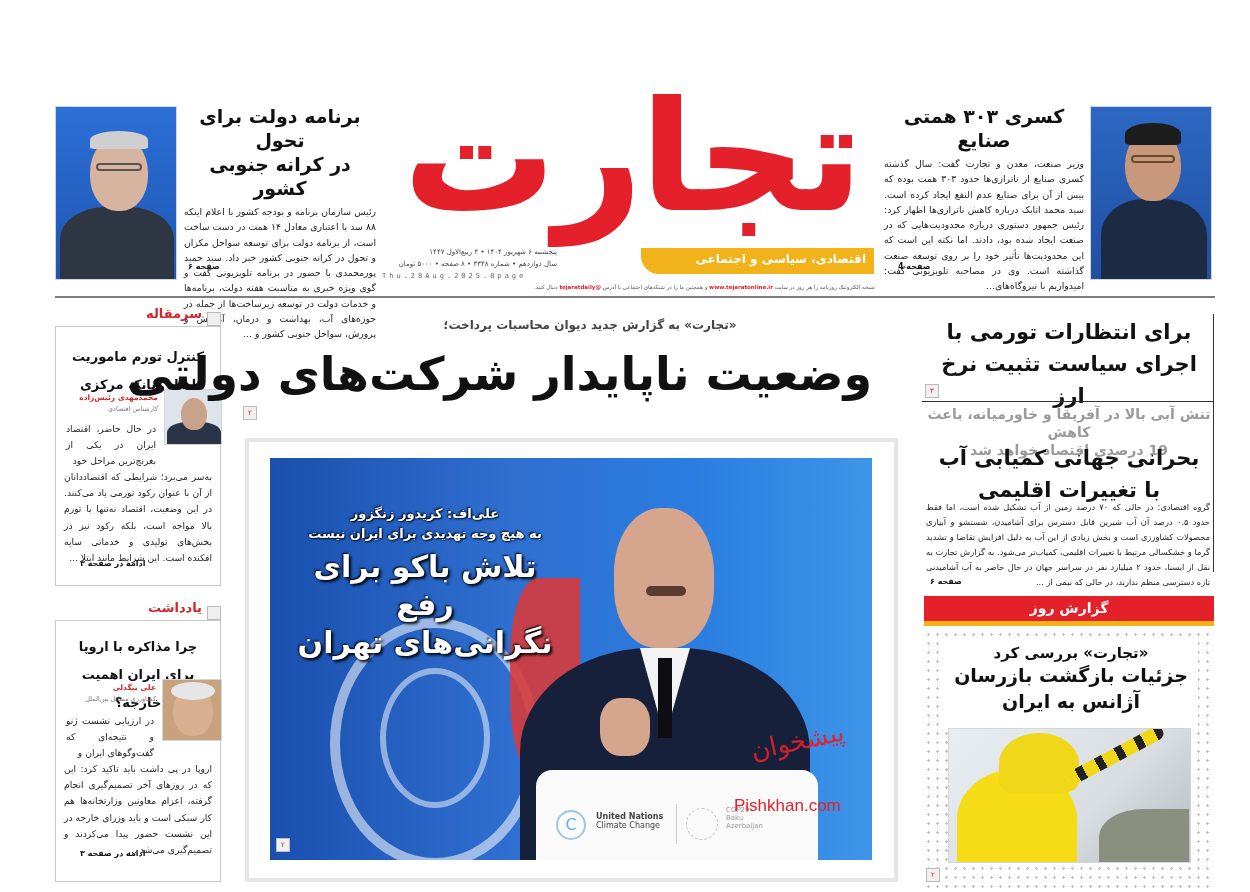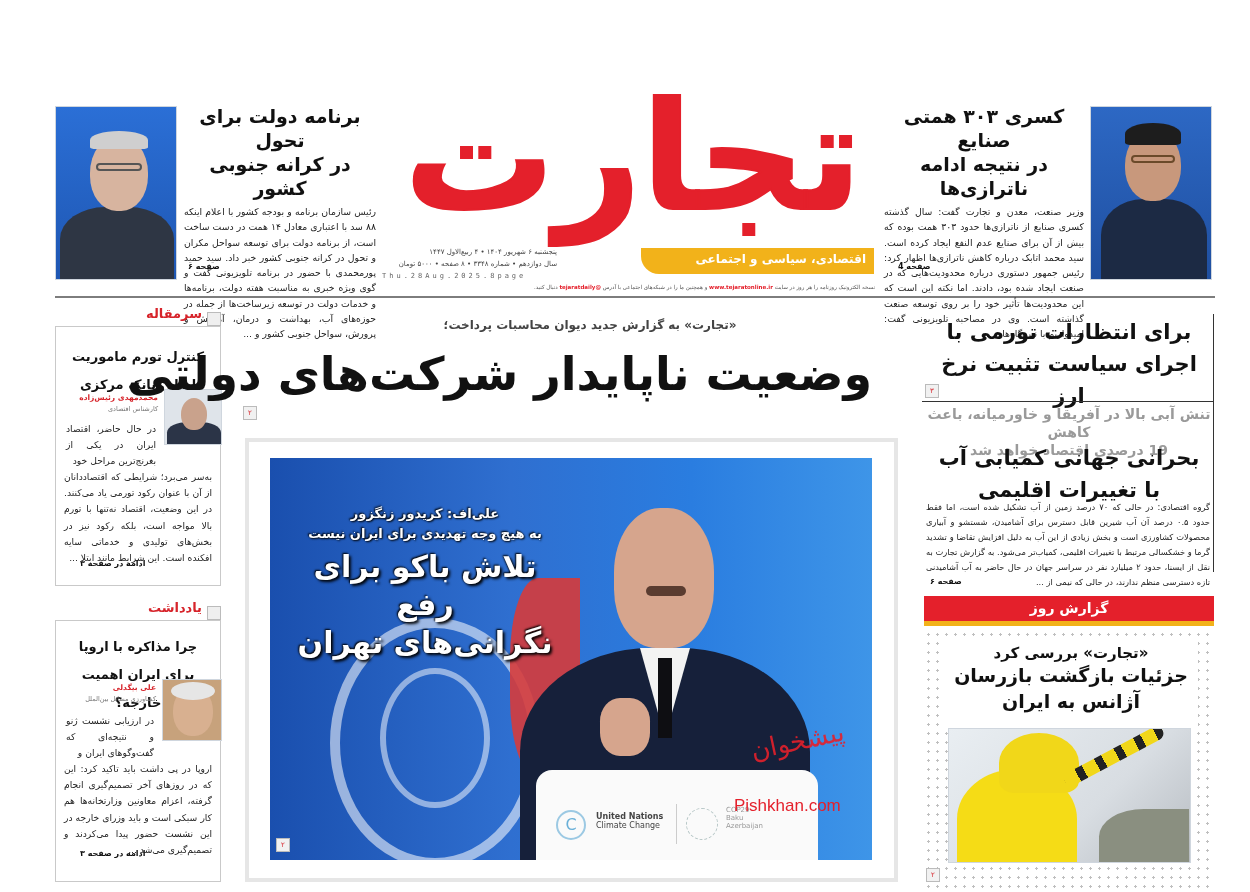--- a/index.html
+++ b/index.html
@@ -87,21 +87,20 @@
 <div class="abs rule-top"></div>
 
 <div class="abs photo" style="left:1090px;top:106px;width:122px;height:174px;background:linear-gradient(180deg,#2d68c4,#1f4fa0);">
   <div class="suit" style="left:10px;top:92px;width:106px;height:90px;background:#1c2a44;"></div>
   <div class="head-shape" style="left:34px;top:22px;width:56px;height:72px;background:#c8987c;"></div>
   <div class="abs" style="left:34px;top:16px;width:56px;height:22px;background:#1d1d1d;border-radius:50% 50% 10% 10%;"></div>
   <div class="abs" style="left:40px;top:48px;width:44px;height:8px;border:2px solid #6b4a2a;border-radius:4px;"></div>
 </div>
 <div class="abs" style="left:884px;top:104px;width:200px;">
   <div class="teaser-title ctr">کسری ۳۰۳ همتی صنایع</div>
-  <div class="teaser-title ctr">در نتیجه ادامه ناترازی‌ها</div>
   <div class="teaser-body just" style="margin-top:4px;">وزیر صنعت، معدن و تجارت گفت: سال گذشته کسری صنایع از ناترازی‌ها حدود ۳۰۳ همت بوده که بیش از آن برای صنایع عدم النفع ایجاد کرده است. سید محمد اتابک درباره کاهش ناترازی‌ها اظهار کرد: رئیس جمهور دستوری درباره محدودیت‌هایی که در صنعت ایجاد شده بود، دادند. اما نکته این است که این محدودیت‌ها تأثیر خود را بر روی توسعه صنعت گذاشته است. وی در مصاحبه تلویزیونی گفت: امیدواریم با نیروگاه‌های...</div>
 </div>
 <div class="abs page-ref" style="left:898px;top:262px;">صفحه 4</div>
 
 <div class="abs photo" style="left:55px;top:106px;width:122px;height:174px;background:linear-gradient(180deg,#2b6fd6,#1e56b2);">
   <div class="suit" style="left:4px;top:100px;width:114px;height:80px;background:#2e3644;"></div>
   <div class="head-shape" style="left:34px;top:28px;width:58px;height:76px;background:#d7b49f;"></div>
   <div class="abs" style="left:34px;top:24px;width:58px;height:18px;background:#cfcfcf;border-radius:50% 50% 10% 10%;"></div>
   <div class="abs" style="left:40px;top:56px;width:46px;height:8px;border:2px solid #555;border-radius:4px;"></div>
 </div>

